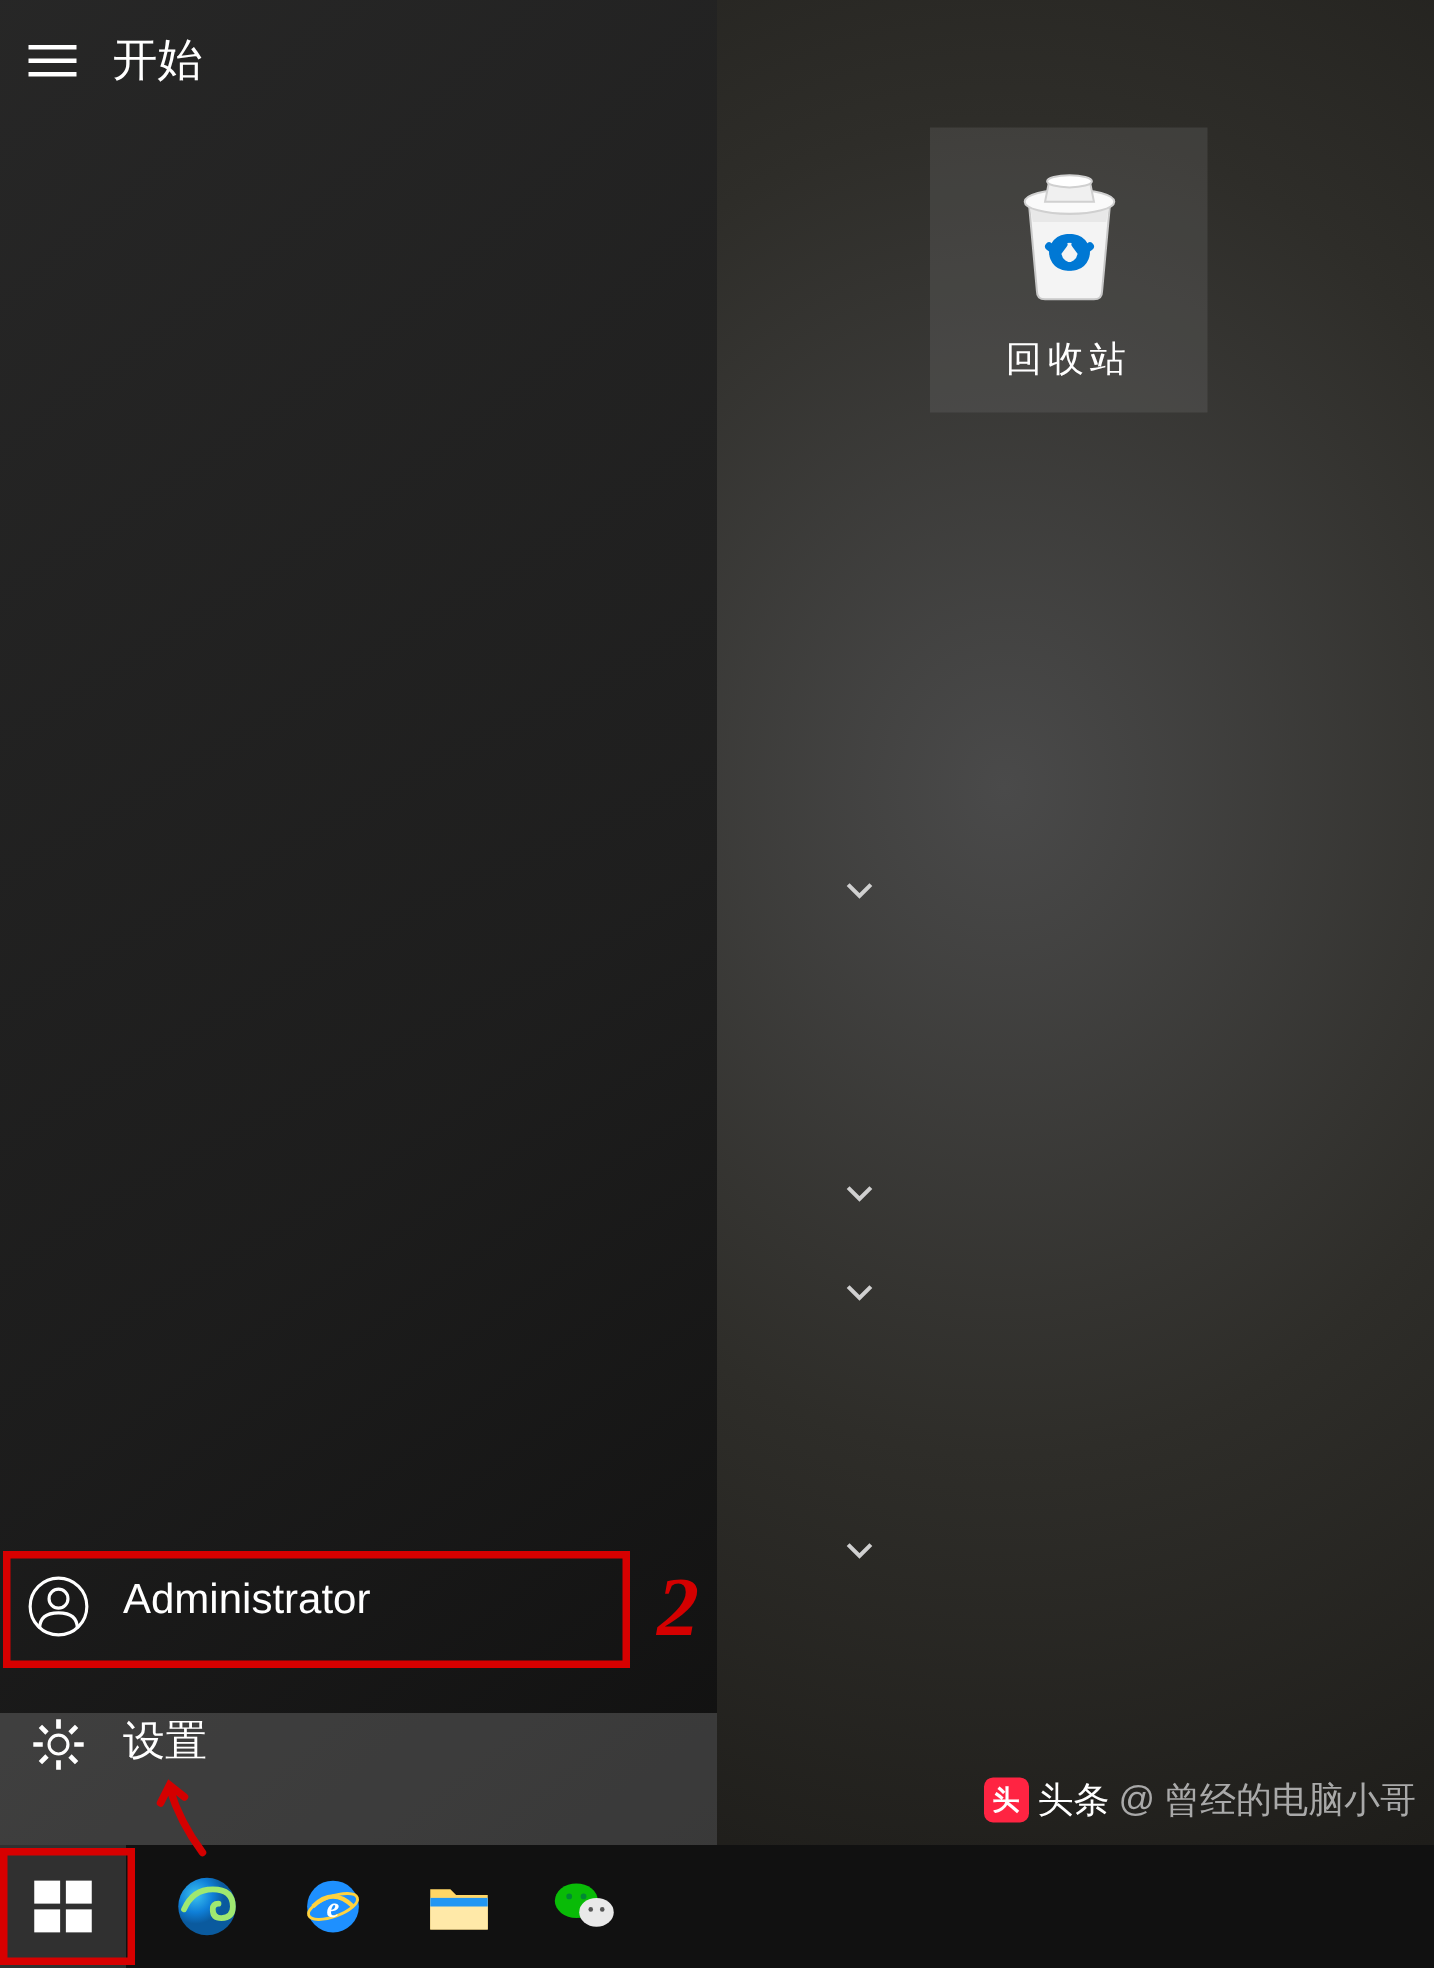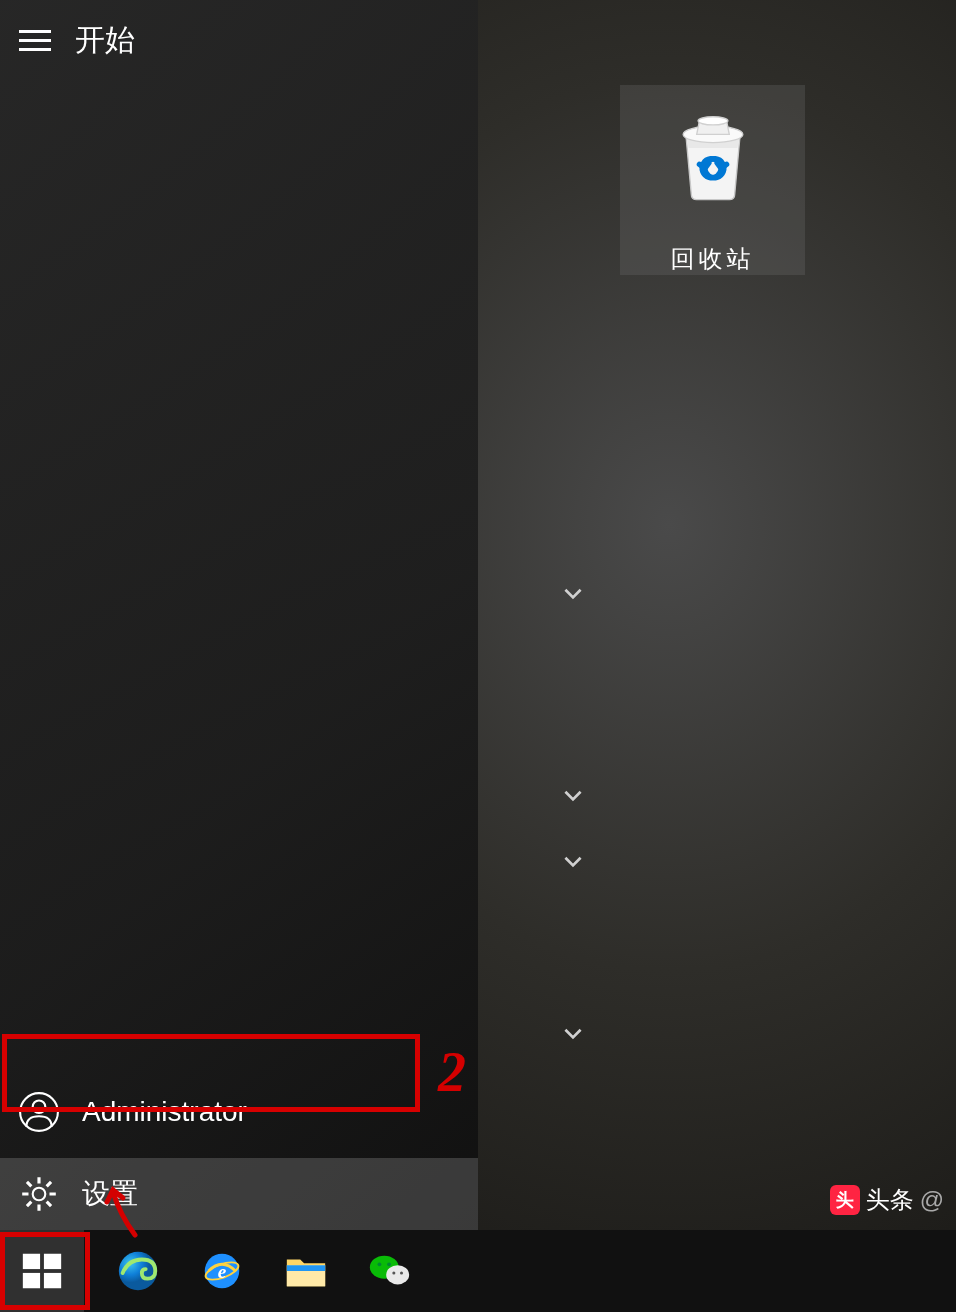--- a/index.html
+++ b/index.html
@@ -6,21 +6,21 @@
   html, body { width: 956px; height: 1312px; overflow: hidden; font-family: "Segoe UI", "Microsoft YaHei", sans-serif; }
   body { background: #2a2a2a; position: relative; }
 
   
   .desktop {
     position: absolute; inset: 0;
     background: radial-gradient(ellipse at 70% 40%, #4a4a4a 0%, #2e2d29 40%, #1e1d1a 70%, #151410 100%);
   }
   .desktop-icon {
     position: absolute; left: 620px; top: 85px; width: 185px; height: 190px;
-    display: flex; flex-direction: column; align-items: center; justify-content: space-between;
+    display: flex; flex-direction: column; align-items: center; justify-content: flex-start;
     background: rgba(120,120,120,0.25); padding-top: 25px;
   }
   .recycle-bin-icon {
     width: 90px; height: 95px; position: relative;
   }
   .recycle-bin-icon svg { width: 100%; height: 100%; }
   .desktop-icon-label { color: #fff; font-size: 24px; margin-top: 18px; letter-spacing: 4px; }
 
   
   .start-menu {
@@ -30,29 +30,29 @@
   }
   .start-header { display: flex; align-items: center; height: 80px; padding-left: 15px; }
   .hamburger { width: 40px; display: flex; flex-direction: column; gap: 6px; padding: 8px 4px; cursor: pointer; }
   .hamburger span { display: block; height: 3px; background: #fff; width: 32px; }
   .start-title { font-size: 30px; font-weight: 400; margin-left: 20px; }
 
   .start-bottom-list {
     position: absolute; left: 0; bottom: 0; width: 100%;
   }
   .start-item {
-    display: flex; align-items: center; height: 92px; padding-left: 18px;
+    display: flex; align-items: flex-start; height: 92px; padding-left: 18px;
     cursor: pointer; position: relative;
   }
   .start-item.highlight { background: rgba(120,120,120,0.4); }
   .item-icon { width: 42px; height: 42px; display: flex; align-items: center; justify-content: center; flex-shrink: 0; }
   .item-icon svg { width: 100%; height: 100%; stroke: #fff; fill: none; stroke-width: 2; }
   .item-label { font-size: 28px; margin-left: 22px; color: #fff; }
 
-  .item-settings { height: 72px; }
+  .item-settings { height: 88px; }
 
   
   .red-box-settings {
     position: absolute; left: 2px; top: 1034px; width: 418px; height: 78px;
     border: 5px solid #d70000; pointer-events: none; z-index: 50;
   }
   .red-box-start {
     position: absolute; left: 0px; top: 1232px; width: 90px; height: 78px;
     border: 5px solid #d70000; pointer-events: none; z-index: 50;
   }
@@ -176,20 +176,21 @@
   <svg viewBox="0 0 60 60">
       <path d="M40 55 Q 25 35 18 12 M12 22 L18 10 L28 18" stroke="#d40000" stroke-width="5" fill="none" stroke-linecap="round"></path>
     </svg>
 </div>
 <div class="red-box-start"></div>
 
 <div class="watermark">
   <span class="watermark-logo">头</span>
   <span>头条</span>
   <span class="gray">@</span>
+  <span class="gray">曾经的电脑小哥</span>
 </div>
 
 <div class="taskbar">
   <div class="taskbar-btn active">
     <svg class="taskbar-icon" viewBox="0 0 48 48">
       <rect x="4" y="6" width="18" height="16" fill="#fff"></rect>
       <rect x="26" y="6" width="18" height="16" fill="#fff"></rect>
       <rect x="4" y="26" width="18" height="16" fill="#fff"></rect>
       <rect x="26" y="26" width="18" height="16" fill="#fff"></rect>
     </svg>

